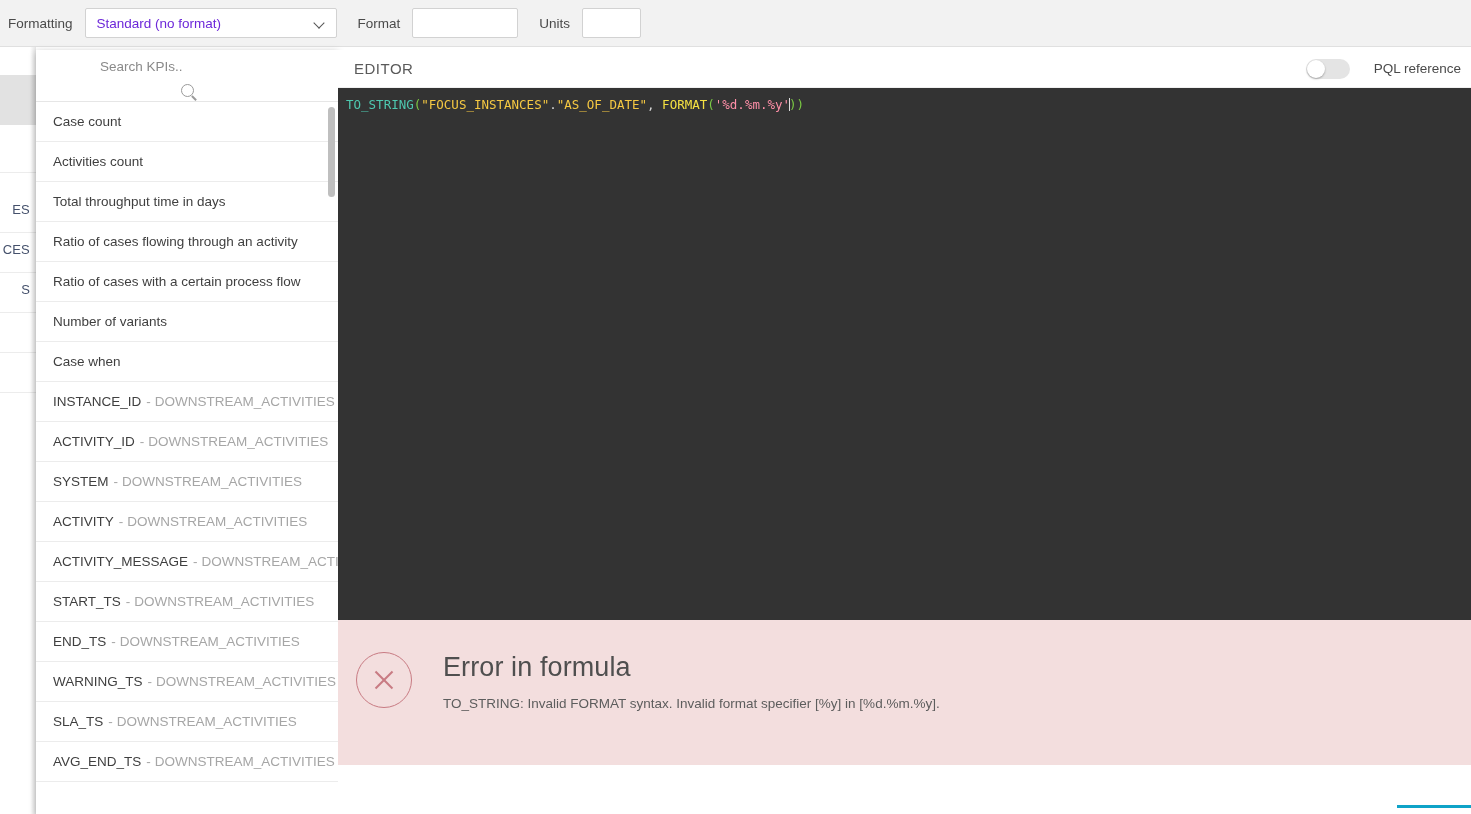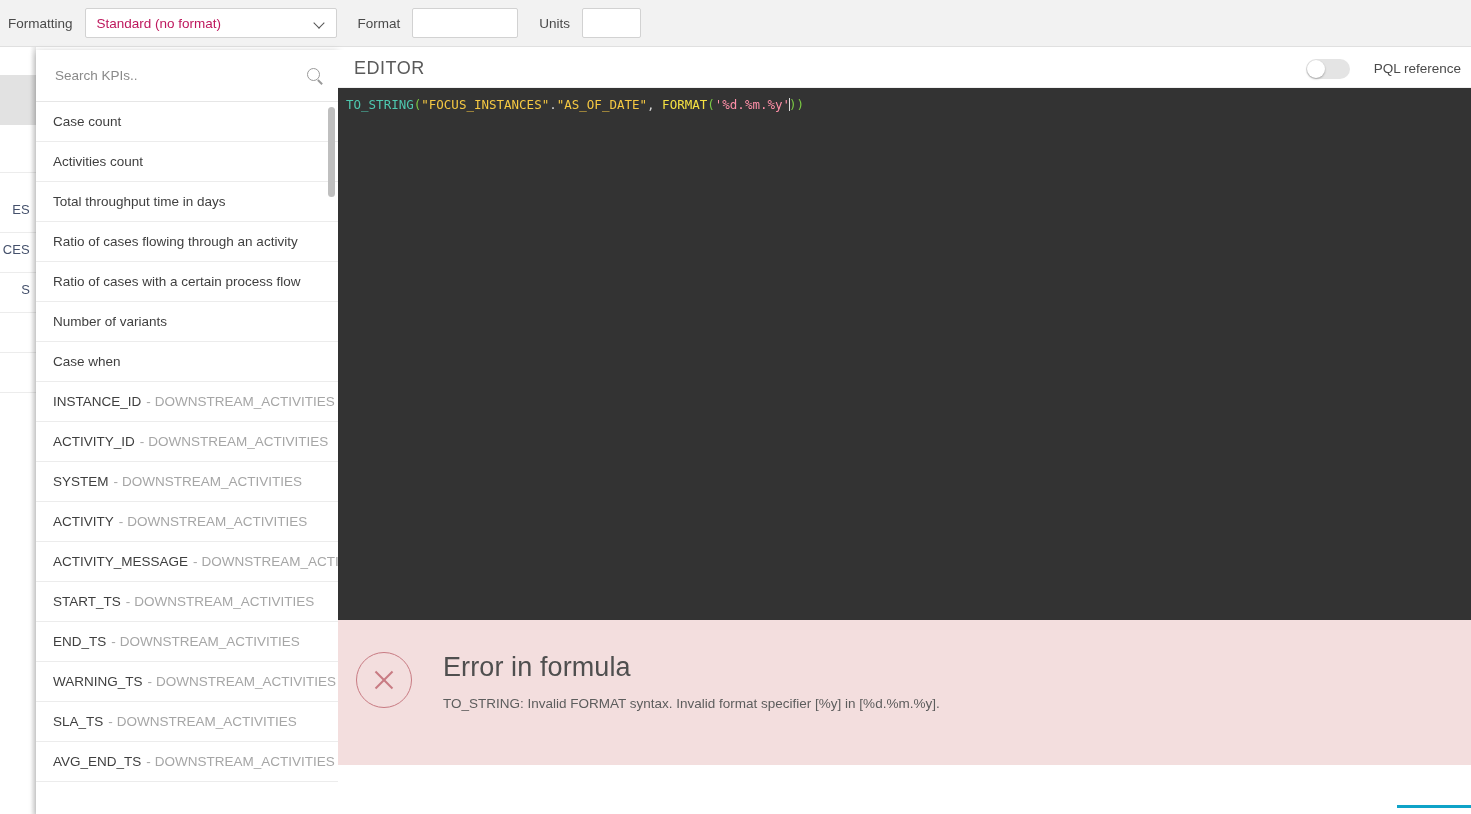--- a/index.html
+++ b/index.html
@@ -25,21 +25,21 @@
     font-size: 13.5px; color: #4a4a4a; padding: 0 12px 0 8px;
     white-space: nowrap;
   }
   .tb-select {
     width: 252px; height: 30px;
     background: #ffffff;
     border: 1px solid #d2d2d2;
     border-radius: 2px;
     display: flex; align-items: center; justify-content: space-between;
     padding: 0 8px 0 11px;
-    font-size: 13.5px; color: #be185d;
+    font-size: 13.5px; color: #6d28d9;
   }
   .tb-select .chev { width: 11px; height: 11px; position: relative; margin-right: 2px; }
   .tb-select .chev::before {
     content: ""; position: absolute; left: 0px; top: 1px;
     width: 7px; height: 7px;
     border-right: 1.6px solid #555; border-bottom: 1.6px solid #555;
     transform: rotate(45deg);
   }
   .tb-input {
     height: 30px; background: #ffffff; border: 1px solid #d2d2d2;
@@ -77,20 +77,21 @@
     width: 302px; height: 764px;
     background: #ffffff;
     box-shadow: 0 2px 7px rgba(0,0,0,0.28);
     overflow: hidden;
   }
   .kpi-search {
     position: relative; height: 52px;
     display: flex; align-items: center;
     border-bottom: 1px solid #e6e6e6;
     padding: 0 14px 0 17px;
+    flex-direction: column;
   }
   .kpi-search input {
     flex: 1; border: none; outline: none;
     font-family: "Liberation Sans", sans-serif;
     font-size: 13.5px; color: #4a4a4a; background: transparent;
   }
   .kpi-search input::placeholder { color: #8a8a8a; }
   .search-icon { width: 18px; height: 18px; position: relative; flex: 0 0 18px; }
   .search-icon::before {
     content: ""; position: absolute; left: 1px; top: 1px;
@@ -129,21 +130,21 @@
     background: #ffffff;
   }
   .editor-head {
     height: 38px; display: flex; align-items: center;
     padding-left: 16px; padding-right: 10px;
     background: #ffffff;
     border-bottom: 1px solid #f0f0f0;
     justify-content: space-between;
   }
   .section-title {
-    font-size: 18px; color: #5a5a5a; letter-spacing: 0.5px;
+    font-size: 15px; color: #5a5a5a; letter-spacing: 0.5px;
   }
   .toggle-row { display: flex; align-items: center; gap: 24px; }
   .toggle {
     width: 44px; height: 20px; border-radius: 10px;
     background: #e4e4e4; position: relative; flex: 0 0 44px;
   }
   .toggle .knob {
     position: absolute; left: 1px; top: 1px;
     width: 18px; height: 18px; border-radius: 50%;
     background: #ffffff; box-shadow: 0 1px 2px rgba(0,0,0,0.30);

